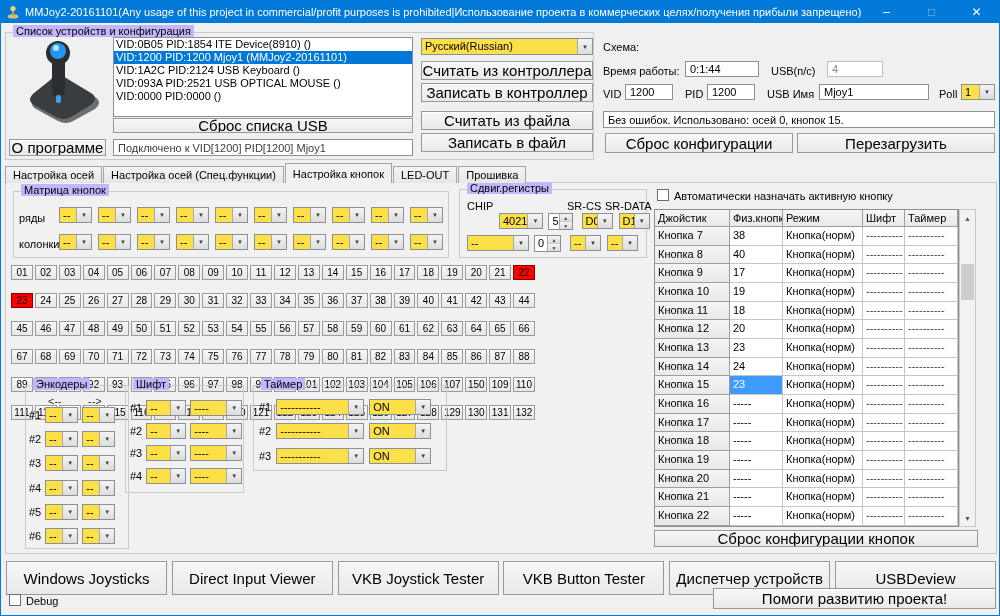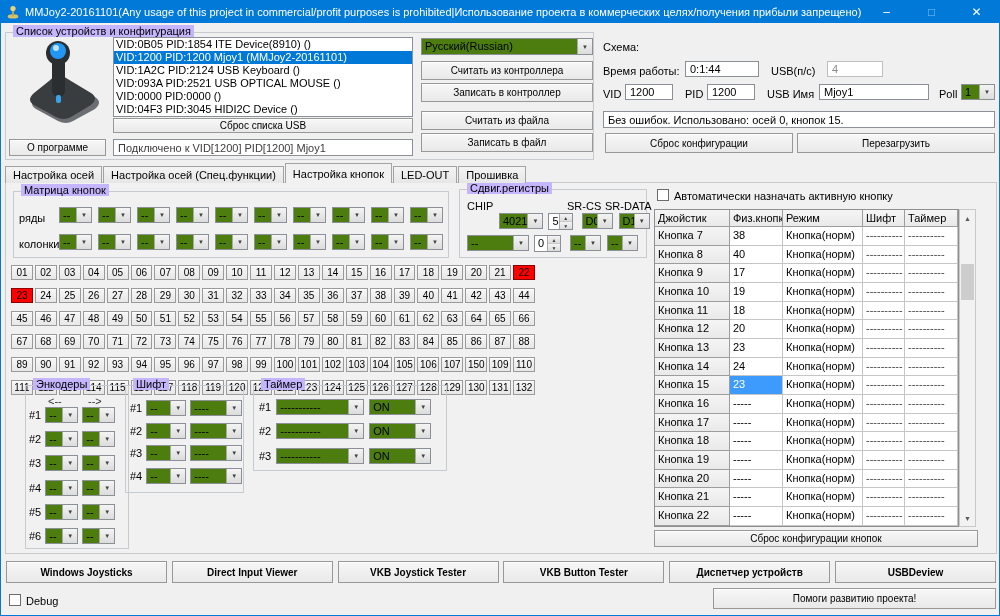--- a/index.html
+++ b/index.html
@@ -10,24 +10,24 @@
 
   
   .titlebar { position:absolute; top:0; left:0; right:0; height:22px; background:#0079d8; color:#fff; display:flex; align-items:center; }
   .title-text { font-size:11px; margin-left:5px; white-space:nowrap; overflow:hidden; flex:1; }
   .win-controls { display:flex; height:100%; }
   .win-ctrl { width:45px; height:100%; display:flex; align-items:center; justify-content:center; font-size:12px; }
   .win-ctrl.dim { color:rgba(255,255,255,.5); }
   .app-icon { width:14px; height:14px; margin-left:5px; flex:0 0 auto; }
 
   
-  .btn { display:flex; align-items:center; justify-content:center; background:linear-gradient(180deg,#f7f7f7,#e9e9e9); border:1px solid #989898; box-shadow:inset 0 1px 0 #fff; font-size:10px; white-space:nowrap; overflow:hidden; }
+  .btn { display:flex; align-items:center; justify-content:center; background:linear-gradient(180deg,#f7f7f7,#e9e9e9); border:1px solid #989898; box-shadow:inset 0 1px 0 #fff; font-size:15px; white-space:nowrap; overflow:hidden; }
   .txt { background:#fff; border:1px solid #8b9097; display:flex; align-items:center; padding-left:4px; white-space:nowrap; overflow:hidden; }
   .txt.disabled { color:#8a8a8a; border-color:#bfbfbf; }
-  .dd { background:#4d7c0f; border:1px solid #8b9097; display:inline-flex; align-items:stretch; height:17px; }
+  .dd { background:#fde047; border:1px solid #8b9097; display:inline-flex; align-items:stretch; height:17px; }
   .dd .val { flex:1; padding:1px 0 0 3px; overflow:hidden; white-space:nowrap; font-size:11px; }
   .dd .arr { width:15px; background:linear-gradient(180deg,#f4f4f4,#dcdcdc); border-left:1px solid #a8a8a8; display:flex; align-items:center; justify-content:center; font-size:6px; color:#404040; flex:0 0 auto; }
   .spinner { background:#fff; border:1px solid #8b9097; display:inline-flex; height:17px; }
   .spinner .val { flex:1; padding:1px 0 0 3px; font-size:11px; }
   .spin-arrows { width:13px; display:flex; flex-direction:column; border-left:1px solid #a8a8a8; }
   .spin-arrows i { flex:1; font-style:normal; font-size:5px; color:#404040; background:linear-gradient(180deg,#f4f4f4,#dcdcdc); display:flex; align-items:center; justify-content:center; border-bottom:1px solid #c8c8c8; }
   .spin-arrows i:last-child { border-bottom:none; }
   .grp { position:absolute; border:1px solid #c6cbd0; }
   .grp-label { position:absolute; top:-8px; left:7px; background:#c4b5fd; padding:0 3px; font-size:11px; white-space:nowrap; }
   .cb { width:12px; height:12px; background:#fff; border:1px solid #6d6d6d; display:inline-block; }
@@ -38,21 +38,21 @@
   .list-item { height:13px; line-height:13px; padding-left:2px; white-space:nowrap; }
   .list-item.selected { background:#0078d7; color:#fff; }
 
   
   .tab-bar { position:absolute; top:162px; left:4px; height:20px; display:flex; align-items:flex-end; z-index:3; }
   .tab { border:1px solid #a3a3a3; border-bottom:none; background:linear-gradient(#f4f4f4,#e6e6e6); padding:2px 7px 2px; height:17px; font-size:11px; margin-right:1px; }
   .tab.active { background:#f1f1f1; height:20px; padding-top:4px; box-shadow:0 2px 0 #f1f1f1; }
   .tab-panel { position:absolute; top:181px; left:4px; width:992px; height:372px; border:1px solid #c9c9c9; background:#f1f1f1; }
 
   
-  .button-grid { position:absolute; left:10px; top:264px; width:524px; display:grid; grid-template-columns:repeat(22,1fr); gap:8px 2px; }
+  .button-grid { position:absolute; left:10px; top:264px; width:524px; display:grid; grid-template-columns:repeat(22,1fr); gap:13px 2px; }
   .grid-btn { height:15px; display:flex; align-items:center; justify-content:center; font-size:10px; background:linear-gradient(180deg,#f7f7f7,#e7e7e7); border:1px solid #9a9a9a; box-shadow:inset 0 1px 0 #fff; }
   .grid-btn.pressed { background:#ff0000; box-shadow:none; border-color:#8e0000; }
 
   
   .dd-row { position:absolute; display:flex; }
   .enc-row, .shift-row, .timer-row { display:flex; align-items:center; }
   .row-label { font-size:11px; flex:0 0 auto; }
 
   
   .btable { position:absolute; left:653px; top:208px; width:305px; height:318px; border:1px solid #8f8f8f; background:#fff; font-size:11px; }
@@ -64,21 +64,21 @@
   .tcell.selcell { background:#3d9bfd; color:#fff; }
   .tcell.dashes { color:#444; }
 
   
   .vscroll { position:absolute; left:958px; top:208px; width:17px; height:318px; background:#f2f2f2; border:1px solid #c9c9c9; display:flex; flex-direction:column; }
   .sbtn { height:16px; display:flex; align-items:center; justify-content:center; font-size:7px; color:#5a5a5a; background:#f2f2f2; }
   .strack { flex:1; position:relative; }
   .sthumb { position:absolute; left:1px; right:1px; top:38px; height:36px; background:#cdcdcd; }
 
   .footer-row { position:absolute; left:5px; top:560px; width:990px; display:flex; justify-content:space-between; }
-  .footer-row .btn { position:relative; width:161px; height:22px;font-weight:bold; }
+  .footer-row .btn { position:relative; width:161px; height:34px; }
 </style>
 </head>
 <body>
 
 <div class="window">
 
   <div class="titlebar">
     <svg class="app-icon" viewBox="0 0 16 16">
       <ellipse cx="8" cy="13" rx="6" ry="2.5" fill="#d8c36a"></ellipse>
       <rect x="7" y="5" width="2" height="8" fill="#caa93f"></rect>
@@ -105,21 +105,20 @@
     <circle cx="45" cy="9" r="3" fill="#bfe3ff"></circle>
     <rect x="45" y="56" width="5" height="8" rx="2" fill="#38a3e8"></rect>
   </svg>
 
   <div class="listbox abs" style="left:112px;top:36px;width:300px;height:80px">
       <div class="list-item">VID:0B05 PID:1854 ITE Device(8910) ()</div>
       <div class="list-item selected">VID:1200 PID:1200 Mjoy1 (MMJoy2-20161101)</div>
       <div class="list-item">VID:1A2C PID:2124 USB Keyboard ()</div>
       <div class="list-item">VID:093A PID:2521 USB OPTICAL MOUSE ()</div>
       <div class="list-item">VID:0000 PID:0000  ()</div>
-      <div class="list-item">VID:04F3 PID:3045 HIDI2C Device ()</div>
     </div>
   <div class="btn abs" style="left:112px;top:117px;width:300px;height:15px">Сброс списка USB</div>
   <div class="btn abs" style="left:8px;top:138px;width:97px;height:17px">О программе</div>
   <div class="txt abs" style="left:112px;top:138px;width:300px;height:17px;color:#3c3c3c">Подключено к VID[1200] PID[1200] Mjoy1</div>
 
   <span class="dd abs" style="left:420px;top:37px;width:172px">
     <span class="val">Русский(Russian)</span>
     <span class="arr">▼</span>
   </span>
   <div class="btn abs" style="left:420px;top:60px;width:172px;height:19px">Считать из контроллера</div>

